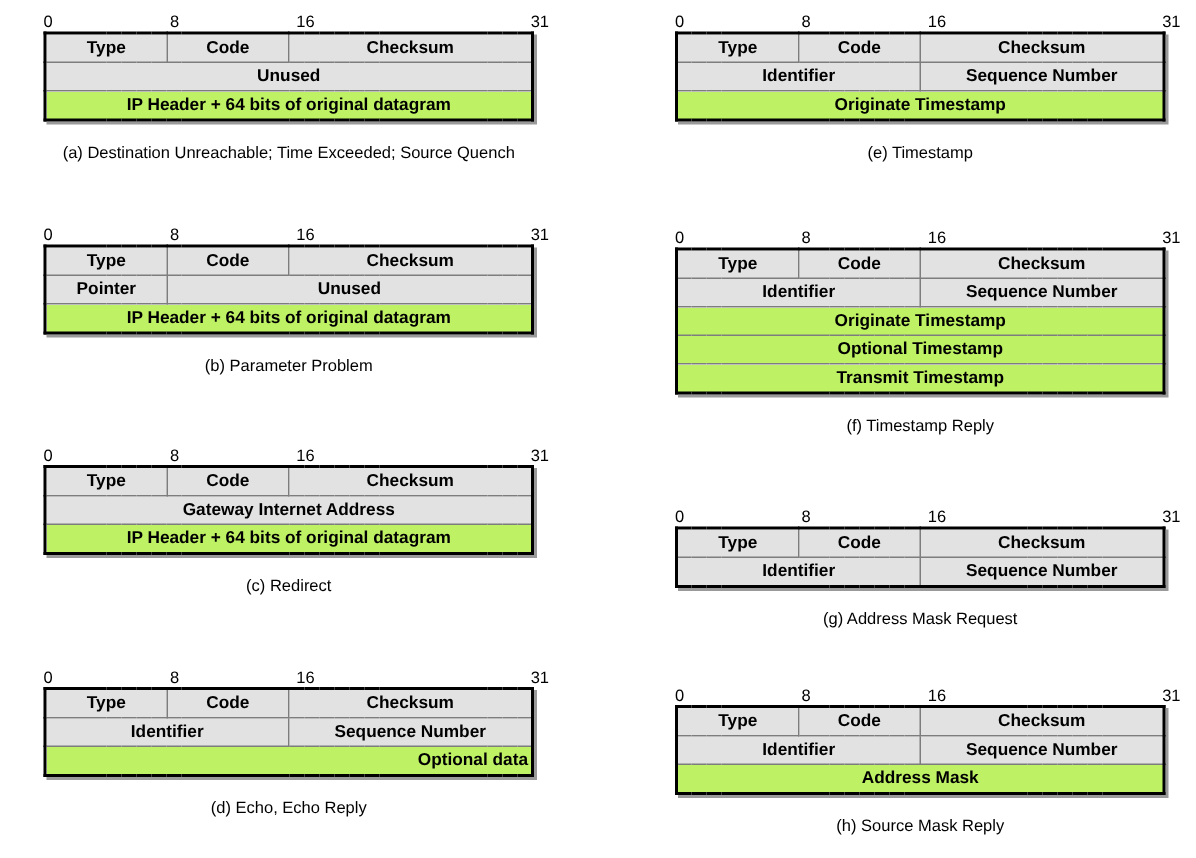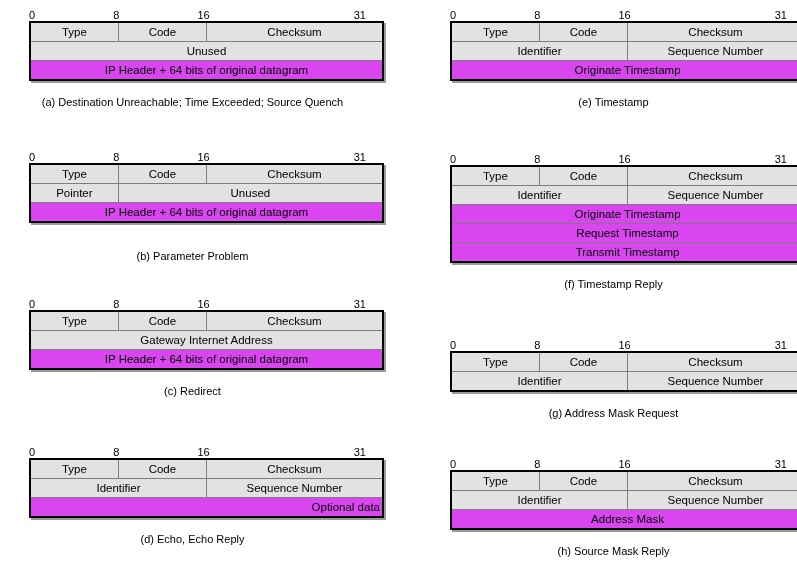--- a/index.html
+++ b/index.html
@@ -52,41 +52,42 @@
     white-space: nowrap;
     color: #000;
   }
   .bit-tick.tick-0  { left: 0; }
   .bit-tick.tick-8  { left: 25%; }
   .bit-tick.tick-16 { left: 50%; }
   .bit-tick.tick-31 { right: 0; }
 
   
   .pkt-table {
-    width: 355px;
+    width: 327px;
     margin-left: 10px;
     border-collapse: collapse;
     border: 2px solid #000000;
     table-layout: fixed;
     background: #ffffff;
     box-shadow: 2px 2px 0 0 #9a9a9a;
+    font-weight: bold;
   }
   .pkt-table td {
     border: 1px solid #7d7d7d;
     height: 18px;
     padding: 0 2px;
     text-align: center;
     vertical-align: middle;
     font-size: 11.5px;
     line-height: 14px;
     white-space: nowrap;
     overflow: hidden;
   }
   .pkt-table tr.row-shaded td { background: #e2e2e2; }
-  .pkt-table tr.row-plain  td { background: #d946ef; }
+  .pkt-table tr.row-plain  td { background: #bef264; }
 
   
   .fmt-caption {
     width: 347px;
     text-align: center;
     font-size: 11px;
     line-height: 14px;
     white-space: nowrap;
   }
 </style>
@@ -135,21 +136,21 @@
             </tr>
             <tr class="row-shaded">
               <td colspan="8" style="width: 25%;">Pointer</td>
               <td colspan="24" style="width: 75%;">Unused</td>
             </tr>
             <tr class="row-plain">
               <td colspan="32" style="width: 100%;">IP Header + 64 bits of original datagram</td>
             </tr>
           </tbody>
         </table>
-        <div class="fmt-caption" style="margin-top: 26px;">(b) Parameter Problem</div>
+        <div class="fmt-caption" style="margin-top: 14px;">(b) Parameter Problem</div>
       </div>
       <div class="fmt-block" style="top: 295px;">
         <div class="bit-ruler">
           <span class="bit-tick tick-0">0</span>
           <span class="bit-tick tick-8">8</span>
           <span class="bit-tick tick-16">16</span>
           <span class="bit-tick tick-31">31</span>
         </div>
         <table class="pkt-table">
           <tbody>
@@ -235,21 +236,21 @@
               <td colspan="16" style="width: 50%;">Checksum</td>
             </tr>
             <tr class="row-shaded">
               <td colspan="16" style="width: 50%;">Identifier</td>
               <td colspan="16" style="width: 50%;">Sequence Number</td>
             </tr>
             <tr class="row-plain">
               <td colspan="32" style="width: 100%;">Originate Timestamp</td>
             </tr>
             <tr class="row-plain">
-              <td colspan="32" style="width: 100%;">Request Timestamp</td>
+              <td colspan="32" style="width: 100%;">Optional Timestamp</td>
             </tr>
             <tr class="row-plain">
               <td colspan="32" style="width: 100%;">Transmit Timestamp</td>
             </tr>
           </tbody>
         </table>
         <div class="fmt-caption" style="margin-top: 14px;">(f) Timestamp Reply</div>
       </div>
       <div class="fmt-block" style="top: 336px;">
         <div class="bit-ruler">

